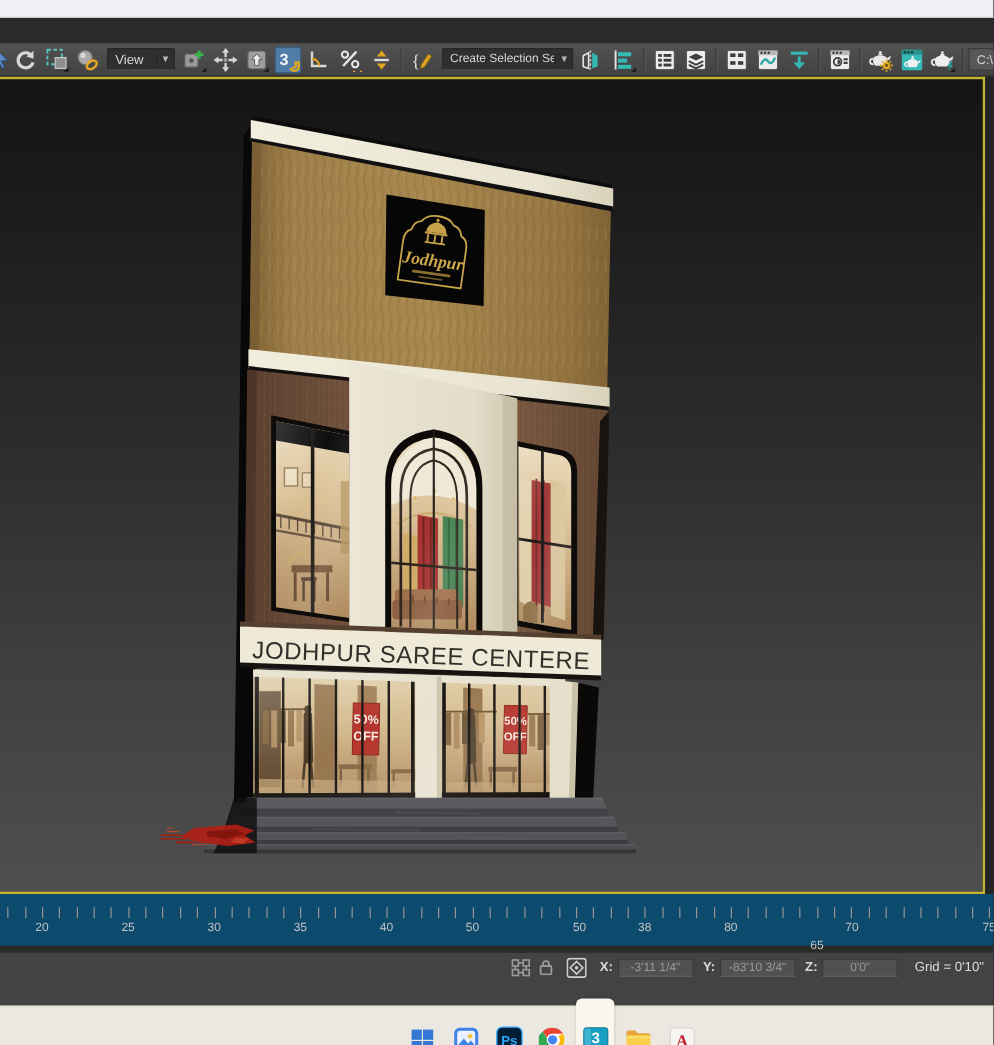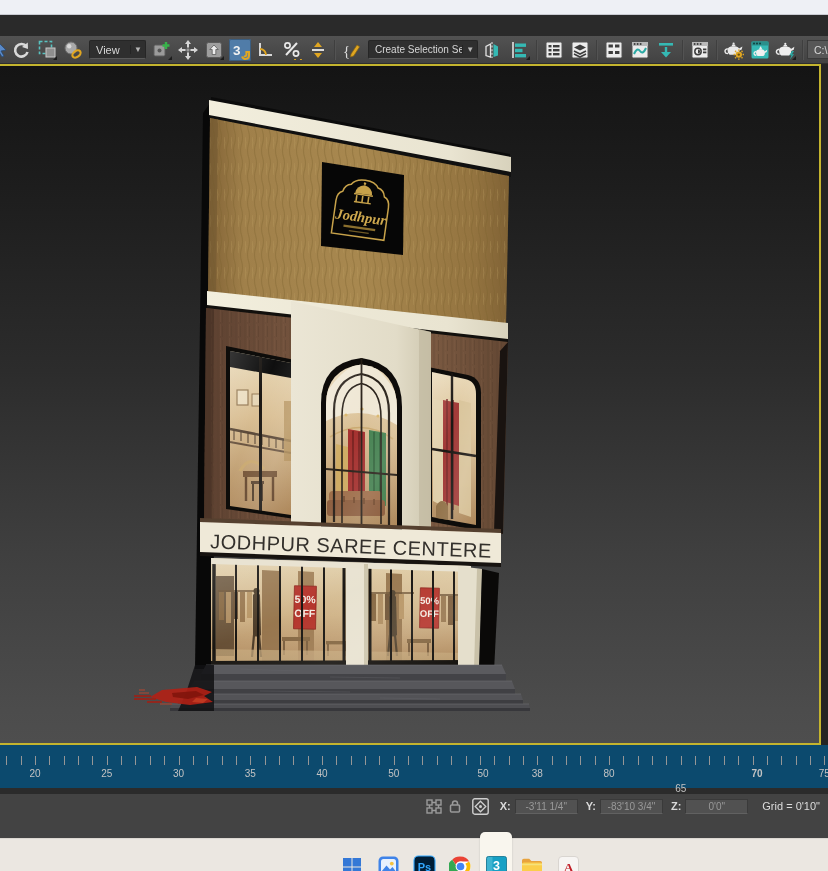--- a/index.html
+++ b/index.html
@@ -664,21 +664,21 @@
       <div class="tick" style="left: 637.7px;"></div>
       <div class="tick" style="left: 652.05px;"></div>
       <div class="tick" style="left: 666.4px;"></div>
       <div class="tick" style="left: 680.75px;"></div>
       <div class="tick-label" style="left: 680.75px; margin-top: 15px;">65</div>
       <div class="tick" style="left: 695.1px;"></div>
       <div class="tick" style="left: 709.45px;"></div>
       <div class="tick" style="left: 723.8px;"></div>
       <div class="tick" style="left: 738.15px;"></div>
       <div class="tick" style="left: 752.5px;"></div>
-      <div class="tick-label" style="left: 757px; font-weight: bold;">70</div>
+      <div class="tick-label" style="left: 710px;">70</div>
       <div class="tick" style="left: 766.85px;"></div>
       <div class="tick" style="left: 781.2px;"></div>
       <div class="tick" style="left: 795.55px;"></div>
       <div class="tick" style="left: 809.9px;"></div>
       <div class="tick" style="left: 824.25px;"></div>
       <div class="tick-label" style="left: 824.25px;">75</div>
     </div>
 
   <div class="statusbar">
     <div class="coord-row">

